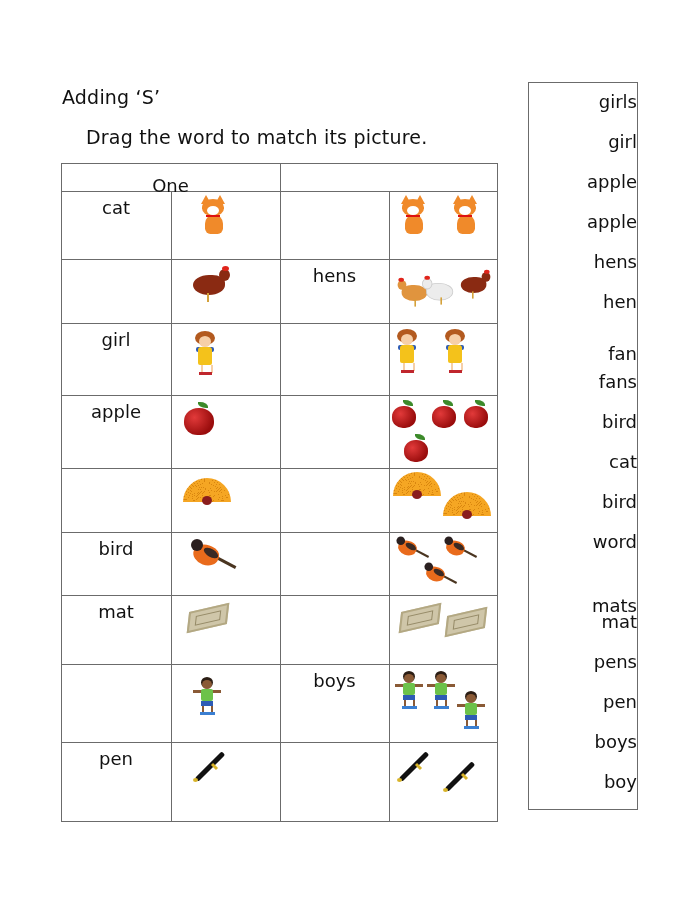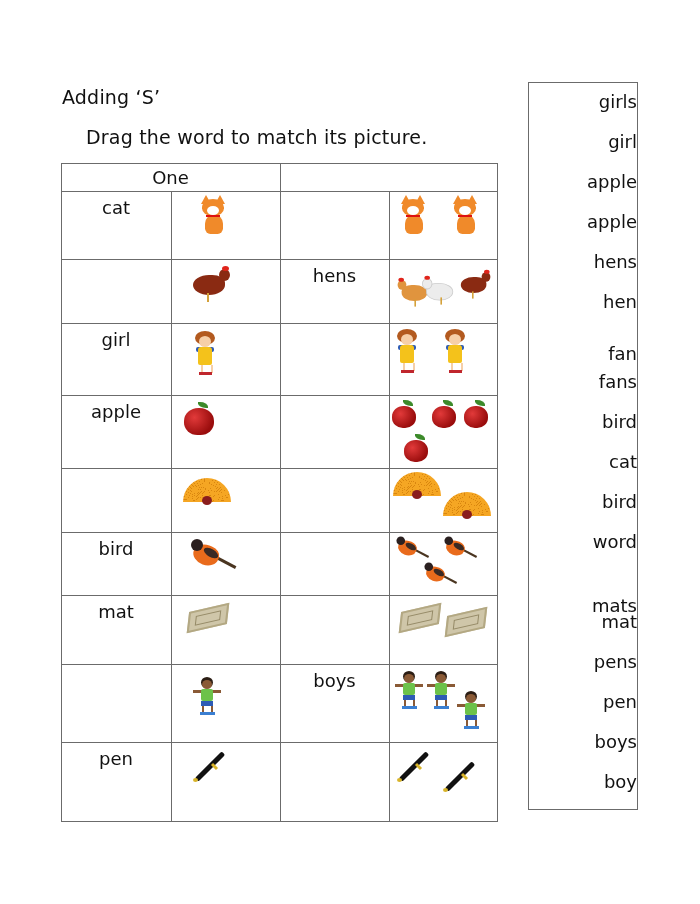--- a/index.html
+++ b/index.html
@@ -5,21 +5,21 @@
   html, body { margin:0; padding:0; background:#ffffff; }
   body { width:700px; height:904px; position:relative; overflow:hidden;
          font-family:"DejaVu Sans", sans-serif; color:#111; }
   .title { position:absolute; left:62px; top:86px; font-size:19px; letter-spacing:0.2px; }
   .instr { position:absolute; left:62px; top:126px; font-size:19px; letter-spacing:0.2px;margin-left:24px; }
 
   .grid { position:absolute; left:61px; top:163px; width:436px; height:658px; }
   .hline, .vline { position:absolute; background:#6b6b6b; }
   .hline { height:1px; left:0; width:437px; }
   .vline { width:1px; }
-  .head-cell { position:absolute; top:0; height:28px; display:flex; align-items:center;
+  .head-cell { position:absolute; top:8px; height:28px; display:flex; align-items:center;
                justify-content:center; font-size:18px; }
   .word { position:absolute; font-size:18px; text-align:center; }
   .pic { position:absolute; }
 
   .bank { position:absolute; left:528px; top:82px; width:108px; height:726px;
           border:1px solid #6b6b6b; }
   .bank-item { position:absolute; left:0; width:108px; text-align:right; font-size:18px;
                cursor:grab; }
 
   

